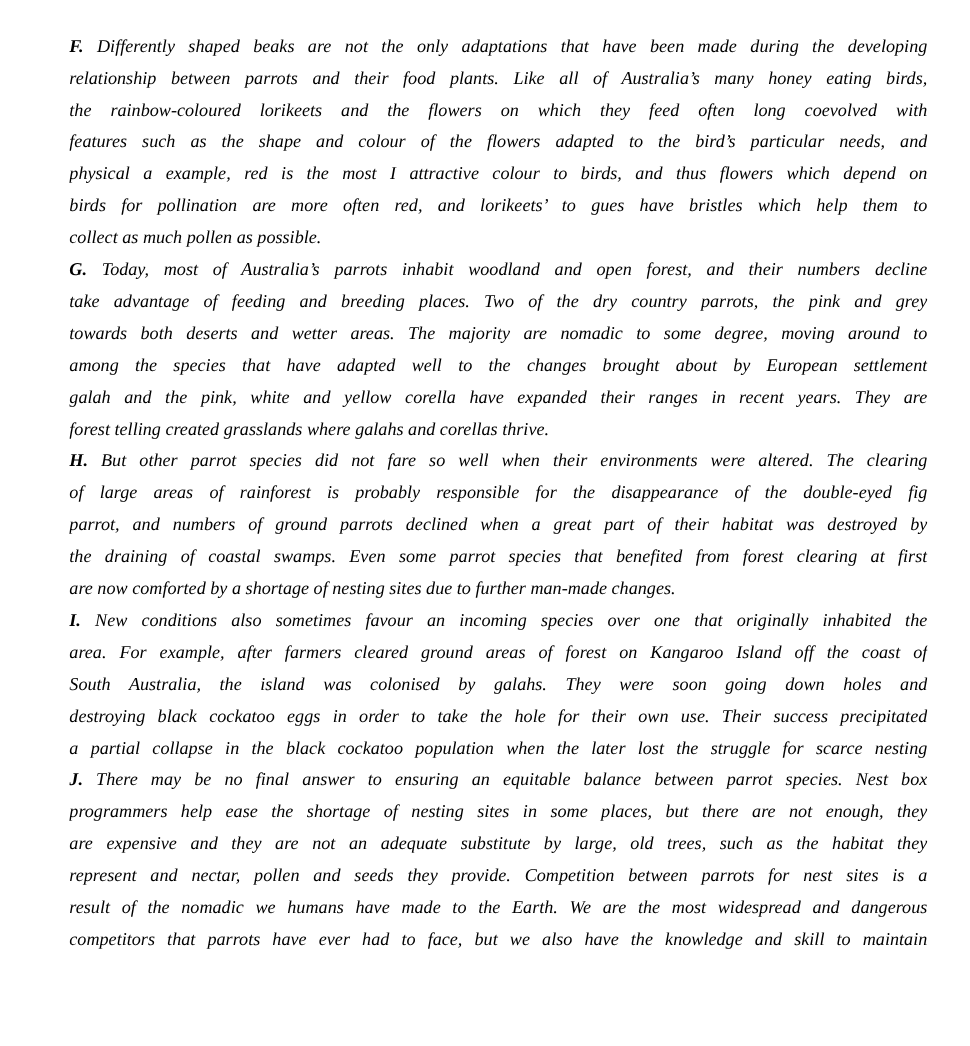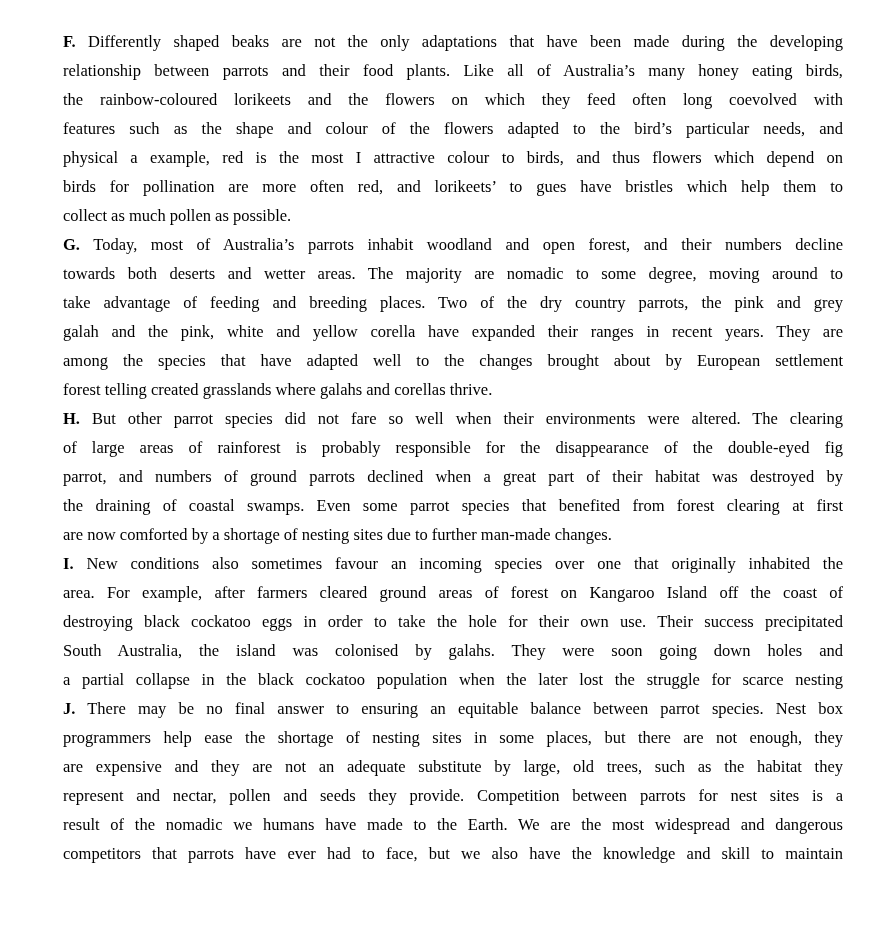--- a/index.html
+++ b/index.html
@@ -6,20 +6,21 @@
     margin: 0;
     padding: 0;
     background: #ffffff;
   }
   .page {
     position: relative;
     width: 882px;
     height: 951px;
     background: #ffffff;
     overflow: hidden;
+    font-style: italic;
   }
   .passage {
     padding: 27px 39px 0 63px; 
     font-family: "Liberation Serif", "DejaVu Serif", serif;
     font-size: 16.5px;
     line-height: 29px;
     color: #000000;
   }
   .paragraph {
     margin: 0;
@@ -47,38 +48,38 @@
         <div class="textline"><span class="plabel">F.</span> Differently shaped beaks are not the only adaptations that have been made during the developing</div>
         <div class="textline">relationship between parrots and their food plants. Like all of Australia’s many honey eating birds,</div>
         <div class="textline">the rainbow-coloured lorikeets and the flowers on which they feed often long coevolved with</div>
         <div class="textline">features such as the shape and colour of the flowers adapted to the bird’s particular needs, and</div>
         <div class="textline">physical a example, red is the most I attractive colour to birds, and thus flowers which depend on</div>
         <div class="textline">birds for pollination are more often red, and lorikeets’ to gues have bristles which help them to</div>
         <div class="textline last">collect as much pollen as possible.</div>
       </div>
       <div class="paragraph">
         <div class="textline"><span class="plabel">G.</span> Today, most of Australia’s parrots inhabit woodland and open forest, and their numbers decline</div>
+        <div class="textline">take advantage of feeding and breeding places. Two of the dry country parrots, the pink and grey</div>
         <div class="textline">towards both deserts and wetter areas. The majority are nomadic to some degree, moving around to</div>
-        <div class="textline">take advantage of feeding and breeding places. Two of the dry country parrots, the pink and grey</div>
+        <div class="textline">among the species that have adapted well to the changes brought about by European settlement</div>
         <div class="textline">galah and the pink, white and yellow corella have expanded their ranges in recent years. They are</div>
-        <div class="textline">among the species that have adapted well to the changes brought about by European settlement</div>
         <div class="textline last">forest telling created grasslands where galahs and corellas thrive.</div>
       </div>
       <div class="paragraph">
         <div class="textline"><span class="plabel">H.</span> But other parrot species did not fare so well when their environments were altered. The clearing</div>
         <div class="textline">of large areas of rainforest is probably responsible for the disappearance of the double-eyed fig</div>
         <div class="textline">parrot, and numbers of ground parrots declined when a great part of their habitat was destroyed by</div>
         <div class="textline">the draining of coastal swamps. Even some parrot species that benefited from forest clearing at first</div>
         <div class="textline last">are now comforted by a shortage of nesting sites due to further man-made changes.</div>
       </div>
       <div class="paragraph">
         <div class="textline"><span class="plabel">I.</span> New conditions also sometimes favour an incoming species over one that originally inhabited the</div>
         <div class="textline">area. For example, after farmers cleared ground areas of forest on Kangaroo Island off the coast of</div>
+        <div class="textline">South Australia, the island was colonised by galahs. They were soon going down holes and</div>
         <div class="textline">destroying black cockatoo eggs in order to take the hole for their own use. Their success precipitated</div>
-        <div class="textline">South Australia, the island was colonised by galahs. They were soon going down holes and</div>
         <div class="textline">a partial collapse in the black cockatoo population when the later lost the struggle for scarce nesting</div>
       </div>
       <div class="paragraph">
         <div class="textline"><span class="plabel">J.</span> There may be no final answer to ensuring an equitable balance between parrot species. Nest box</div>
         <div class="textline">programmers help ease the shortage of nesting sites in some places, but there are not enough, they</div>
         <div class="textline">are expensive and they are not an adequate substitute by large, old trees, such as the habitat they</div>
         <div class="textline">represent and nectar, pollen and seeds they provide. Competition between parrots for nest sites is a</div>
         <div class="textline">result of the nomadic we humans have made to the Earth. We are the most widespread and dangerous</div>
         <div class="textline">competitors that parrots have ever had to face, but we also have the knowledge and skill to maintain</div>
       </div>

